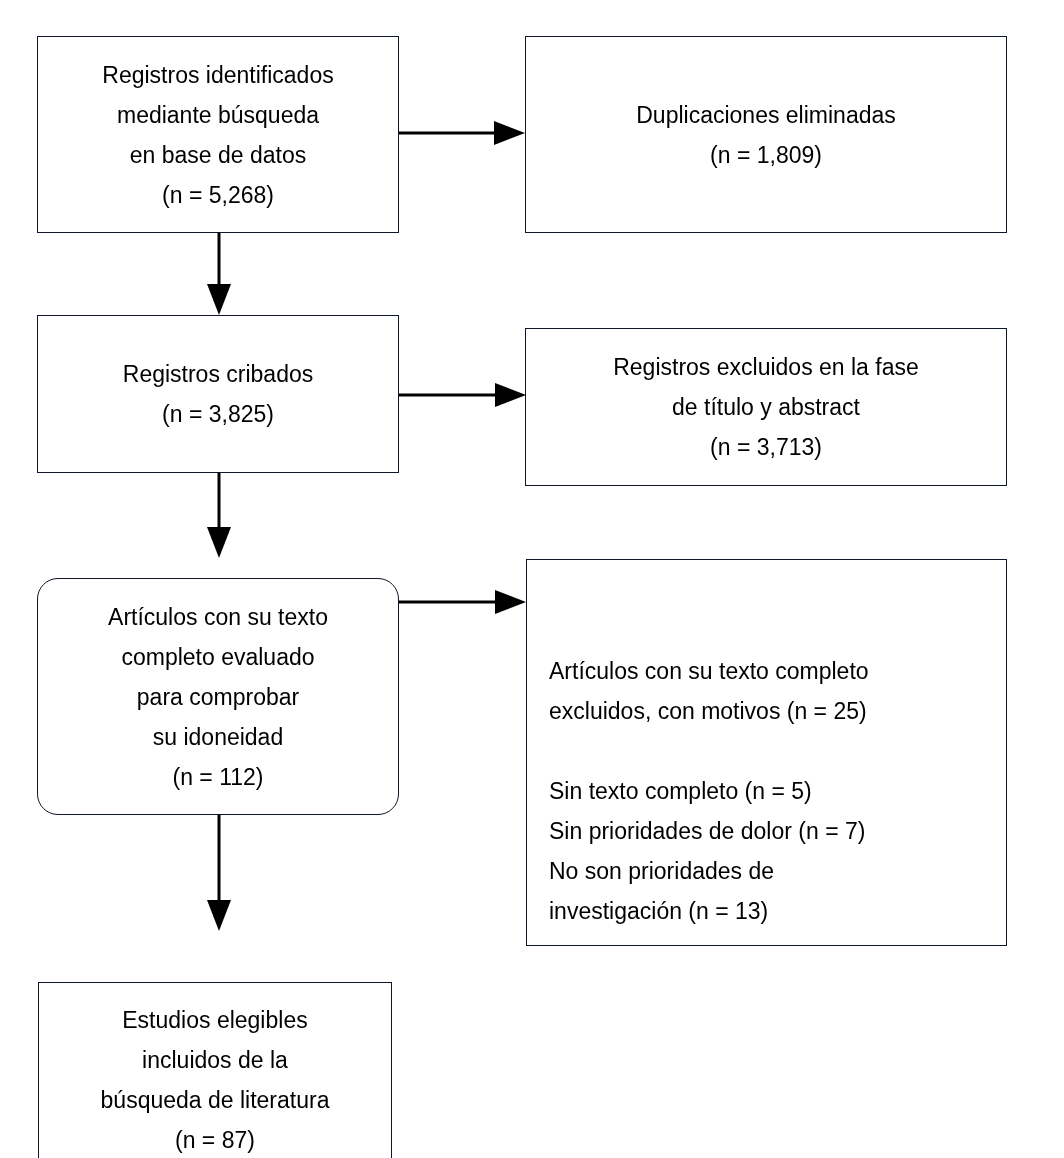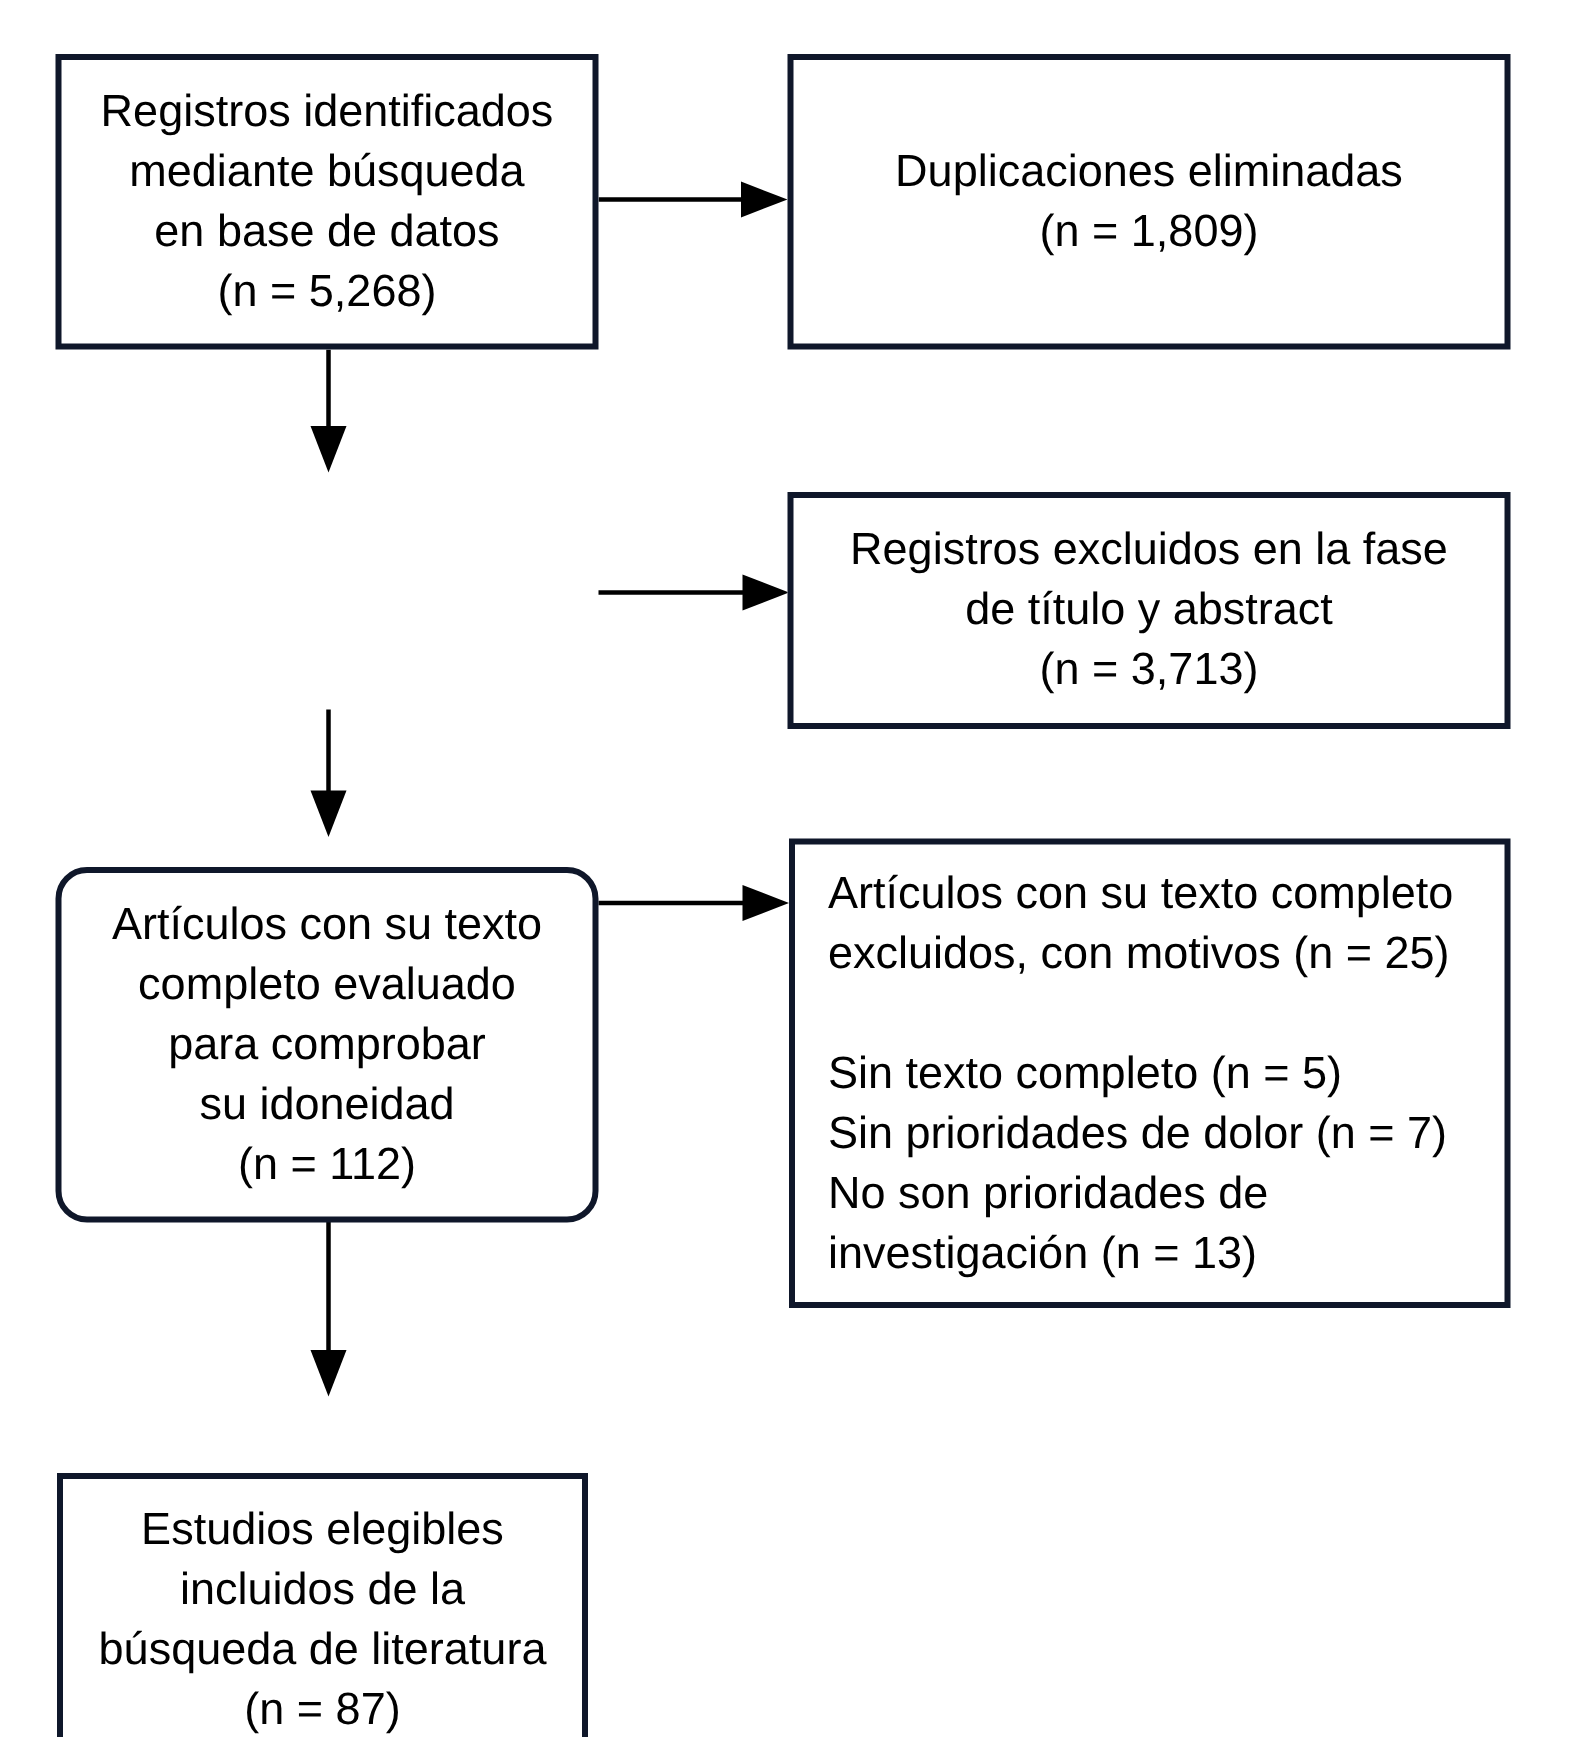--- a/index.html
+++ b/index.html
@@ -17,44 +17,44 @@
   }
   .arrow-layer {
     position: absolute;
     left: 0;
     top: 0;
     width: 1064px;
     height: 1158px;
   }
   .box {
     position: absolute;
-    border: 4px solid #0f172a;
+    border: 1px solid #0f172a;
     background: #ffffff;
     box-sizing: border-box;
     display: flex;
     align-items: center;
     justify-content: center;
     text-align: center;
-    font-size: 30px;
+    font-size: 23px;
     line-height: 40px;
   }
   .box-text {
     white-space: pre-line;
   }
   
   .box-a { left: 37px;  top: 36px;  width: 362px; height: 197px; }
   .box-b { left: 525px; top: 36px;  width: 482px; height: 197px; }
   
   .box-c { left: 37px;  top: 315px; width: 362px; height: 158px; }
   .box-d { left: 525px; top: 328px; width: 482px; height: 158px; }
   
   .box-e { left: 37px;  top: 578px; width: 362px; height: 237px; border-radius: 21px; }
   .box-f {
-    left: 526px; top: 559px; width: 481px; height: 313px;
-    align-items: center;
+    left: 526px; top: 559px; width: 481px; height: 387px;
+    align-items: flex-end;
     justify-content: flex-start;
     text-align: left;
     padding: 14px 18px 14px 22px;
   }
   
   .box-g { left: 38px;  top: 982px; width: 354px; height: 196px; align-items: center; }
 </style>
 </head>
 <body>
 
@@ -98,20 +98,24 @@
 mediante búsqueda
 en base de datos
 (n = 5,268)</div>
   </div>
 
   <div class="box box-b">
     <div class="box-text">Duplicaciones eliminadas
 (n = 1,809)</div>
   </div>
 
+  <div class="box box-c">
+    <div class="box-text">Registros cribados
+(n = 3,825)</div>
+  </div>
 
   <div class="box box-d">
     <div class="box-text">Registros excluidos en la fase
 de título y abstract
 (n = 3,713)</div>
   </div>
 
   <div class="box box-e">
     <div class="box-text">Artículos con su texto
 completo evaluado

